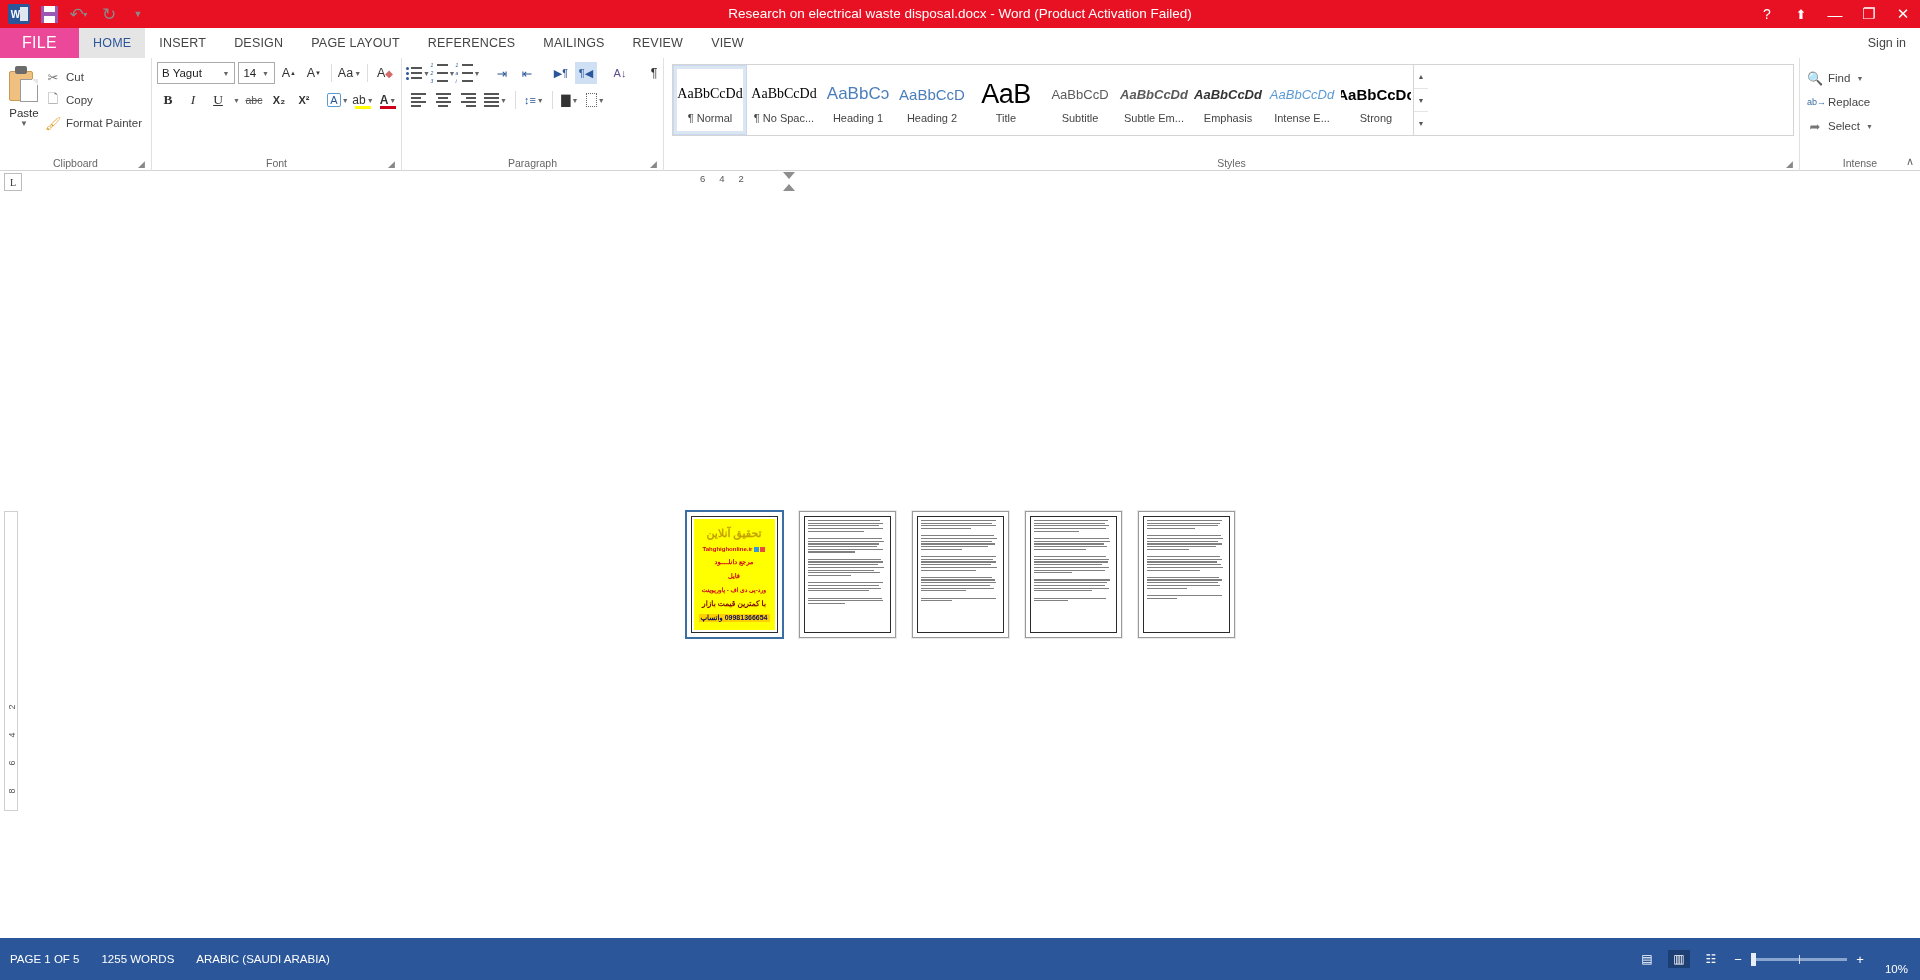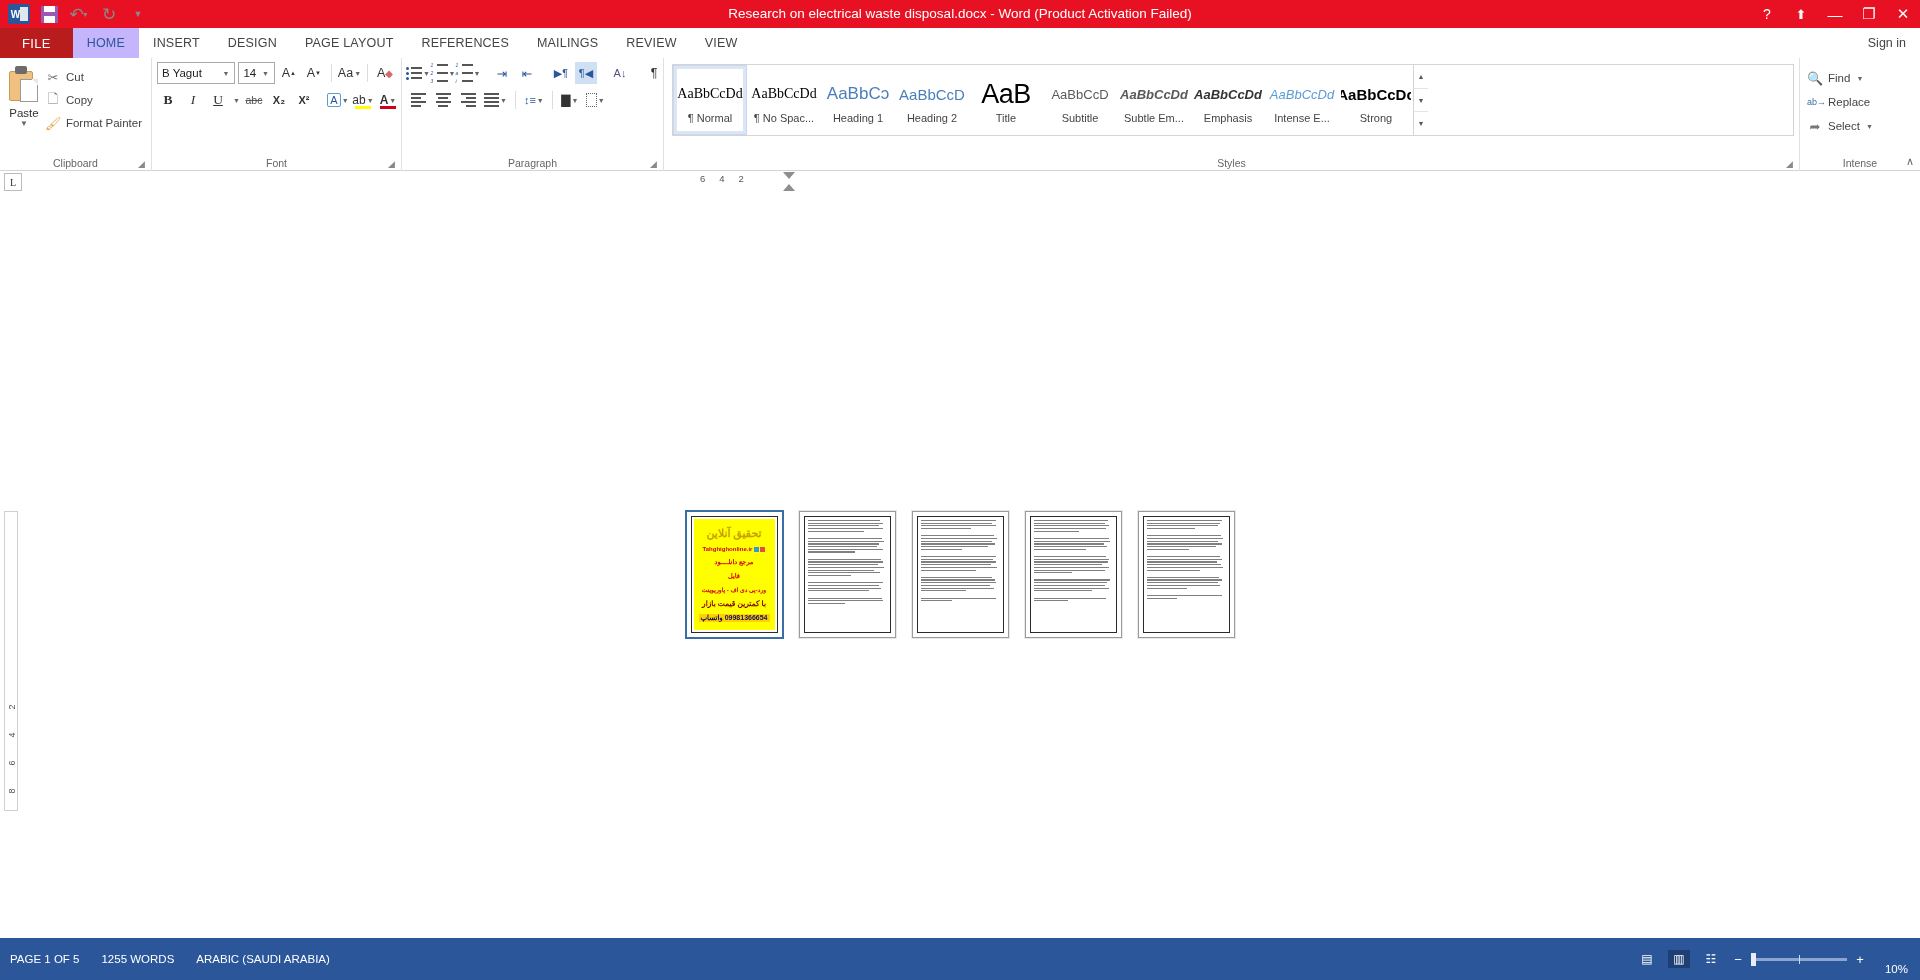--- a/index.html
+++ b/index.html
@@ -59,31 +59,31 @@
   }
   .tb-btn.help { font-size: 14px; }
   .ribbon-disp { font-size: 13px; }
 
   
   .tabstrip {
     height: 30px; background: #2b579a; display: flex; align-items: stretch;
     position: relative;
   }
   .tab-file {
-    background: #b91c1c; color: #fff; font-size: 13px;
+    background: #ec4899; color: #fff; font-size: 16px;
     padding: 0 22px; display: flex; align-items: center;
     letter-spacing: .3px;
   }
   .tabs-rest { display: flex; align-items: stretch; background: #fff; flex: 1; }
   .tab {
     padding: 0 14px; display: flex; align-items: center;
     font-size: 12.5px; color: #444; letter-spacing: .2px;
     background: #fff;
   }
-  .tab.active { color: #2b579a; background: #c4b5fd; }
+  .tab.active { color: #2b579a; background: #e5e5e5; }
   .signin {
     margin-left: auto; padding: 0 14px; display: flex; align-items: center;
     font-size: 12.5px; color: #444;
   }
 
   
   .ribbon {
     height: 113px; background: #fff; border-bottom: 1px solid #d4d4d4;
     display: flex; position: relative;
   }

